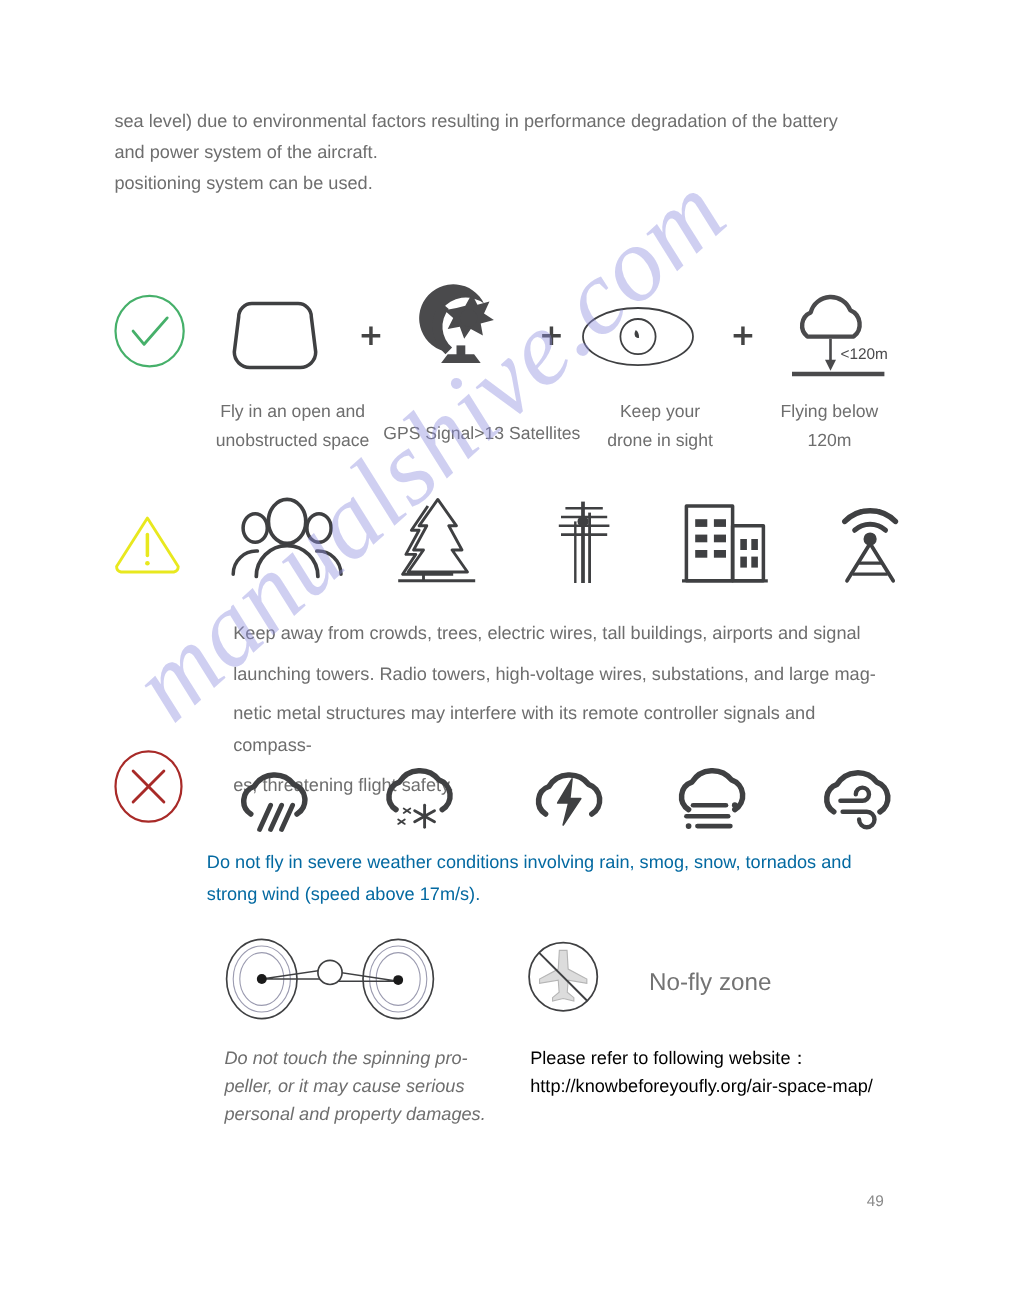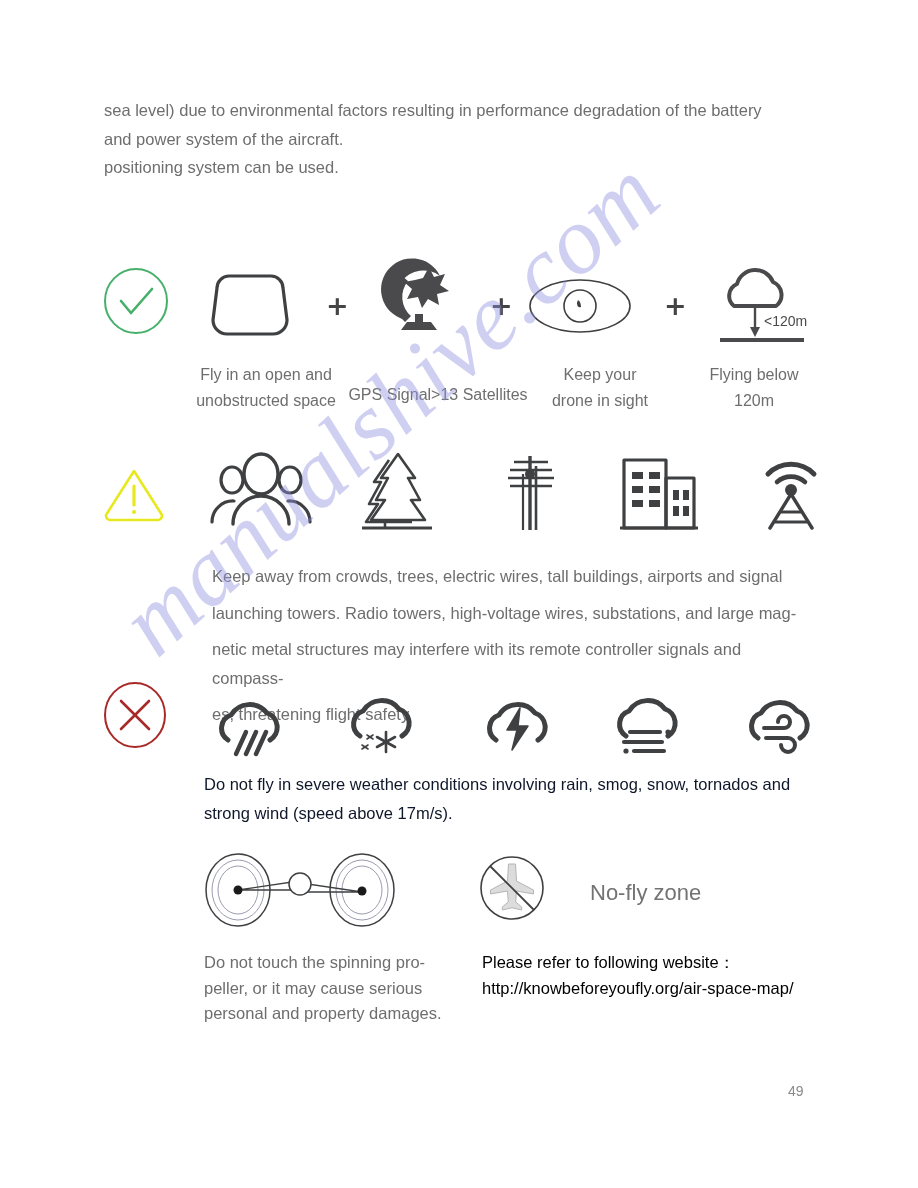--- a/index.html
+++ b/index.html
@@ -120,26 +120,26 @@
     position: absolute;
     left: 96px;
     top: 678px;
     width: 740px;
     height: 84px;
   }
   .no-icon { position: absolute; }
 
   .no-text {
     position: absolute;
-    left: 204px;
+    left: 188px;
     top: 770px;
     width: 620px;
     font-size: 16.5px;
     line-height: 28.5px;
-    color: #0f172a;
+    color: #0369a1;
   }
   .no-text p { margin: 0; }
 
   
   .row-bottom {
     position: absolute;
     left: 96px;
     top: 848px;
     width: 740px;
     height: 90px;
@@ -156,20 +156,21 @@
   }
 
   .cap-left {
     position: absolute;
     left: 204px;
     top: 950px;
     width: 270px;
     font-size: 16.5px;
     line-height: 25.5px;
     color: #6e6e6e;
+    font-style: italic;
   }
   .cap-right {
     position: absolute;
     left: 482px;
     top: 950px;
     width: 350px;
     font-size: 16.5px;
     line-height: 25.5px;
     color: #000000;
   }

